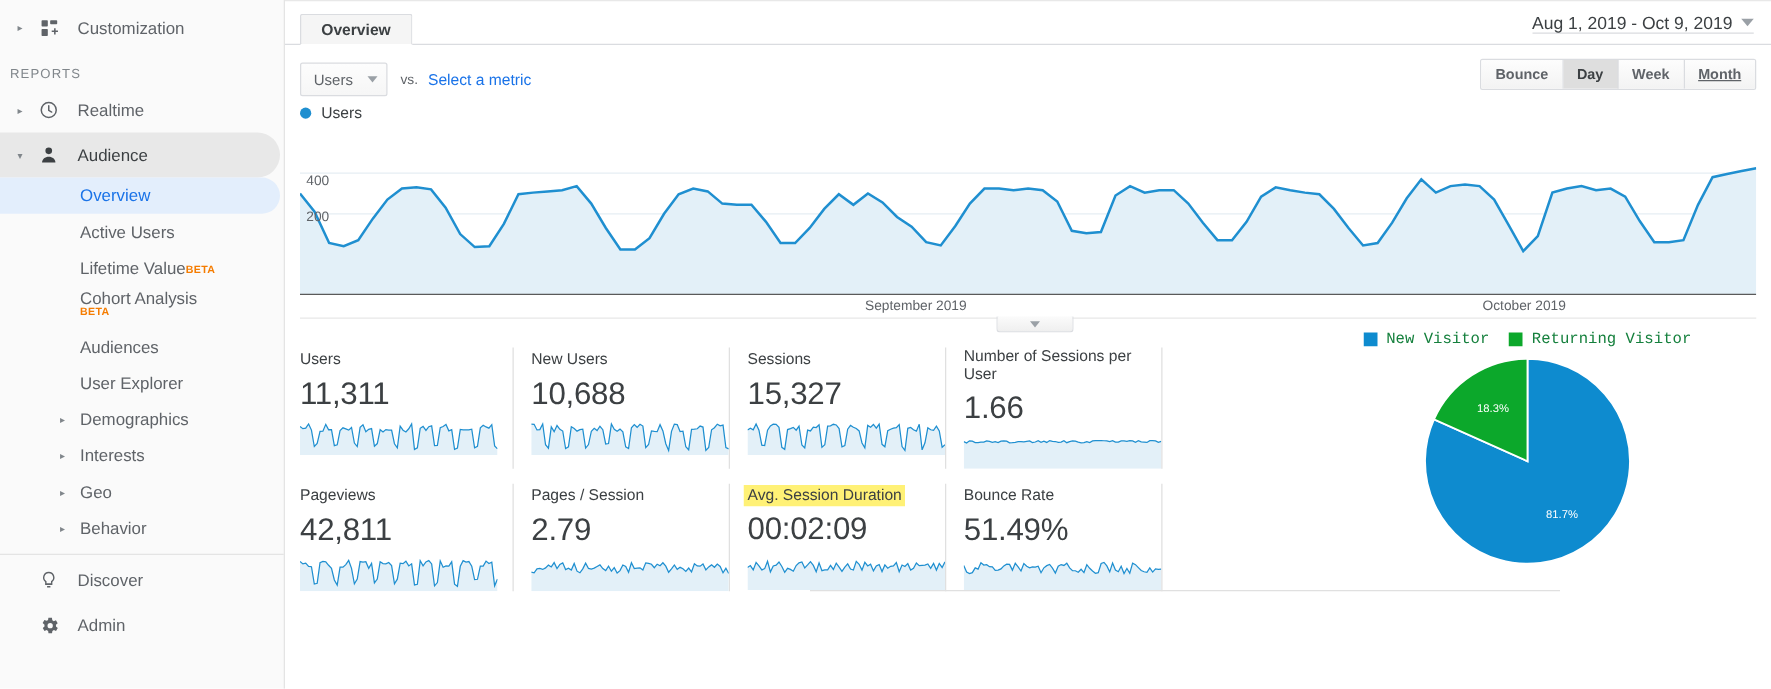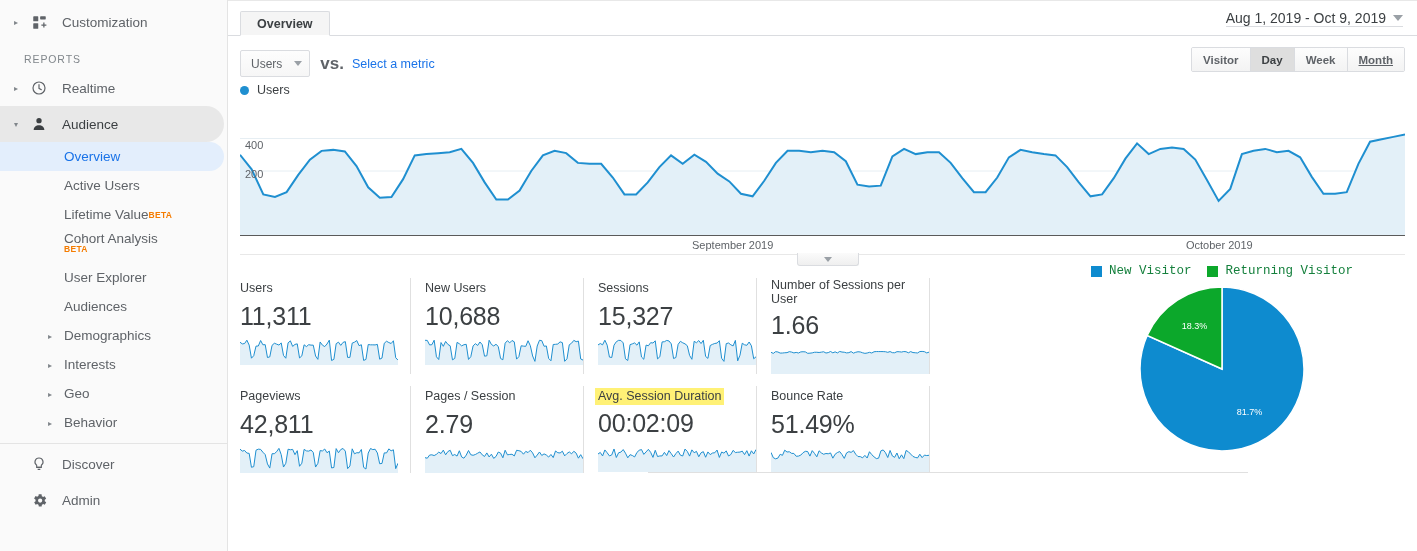--- a/index.html
+++ b/index.html
@@ -48,21 +48,21 @@
     background: #e8e8e8;
     border-top-right-radius: 18px;
     border-bottom-right-radius: 18px;
     width: 224px;
     color: #3c4043;
   }
   .section-label {
     font-size: 10.5px; letter-spacing: .9px;
     color: #80868b; padding-left: 8px;
     height: 30px; display: flex; align-items: flex-end;
-    padding-bottom: 5px; font-weight: 400; margin-left: 16px;
+    padding-bottom: 5px; font-weight: 400;
   }
   .sub-row {
     display: flex; align-items: center;
     height: 29px;
     padding-left: 64px;
     font-size: 13.5px;
     color: #5f6368;
     cursor: pointer;
     position: relative;
   }
@@ -173,21 +173,21 @@
     display: flex; align-items: center; justify-content: space-between;
     padding: 0 7px 0 10px; gap: 12px;
     font-size: 12px; color: #5f6368; cursor: pointer;
   }
   .metric-select .tri {
     width: 0; height: 0;
     border-left: 4px solid transparent;
     border-right: 4px solid transparent;
     border-top: 5px solid #9aa0a6;
   }
-  .vs-text { font-size: 17px; font-weight: 700; color: #5f6368; padding: 0 8px 0 10px; }
+  .vs-text { font-size: 11px; font-weight: 400; color: #5f6368; padding: 0 8px 0 10px; }
   .select-metric-link { font-size: 12.5px; color: #1a73e8; cursor: pointer; }
 
   .granularity {
     position: absolute; right: 12px; top: 11px;
     display: flex; border: 1px solid #dadce0; border-radius: 2px;
     overflow: hidden; height: 25px;
   }
   .gran-btn {
     padding: 0 11px; display: flex; align-items: center;
     font-size: 11.5px; font-weight: 700; color: #5f6368;
@@ -341,24 +341,24 @@
     </div>
     <div class="sub-row">
       <span>Lifetime Value</span>
         <span class="beta">BETA</span>
     </div>
     <div class="sub-row two-line">
       <span>Cohort Analysis</span>
         <span class="beta">BETA</span>
     </div>
     <div class="sub-row">
+      <span>Audiences</span>
+    </div>
+    <div class="sub-row">
       <span>User Explorer</span>
-    </div>
-    <div class="sub-row">
-      <span>Audiences</span>
     </div>
     <div class="sub-row">
       <span class="caret">▸</span>
       <span>Demographics</span>
     </div>
     <div class="sub-row">
       <span class="caret">▸</span>
       <span>Interests</span>
     </div>
     <div class="sub-row">
@@ -413,21 +413,21 @@
     <div class="metric-row">
       <div class="metric-select">
         <span>Users</span>
         <span class="tri"></span>
       </div>
       <span class="vs-text">vs.</span>
       <span class="select-metric-link">Select a metric</span>
 
       <div class="granularity">
         <div class="gran-btn">
-            <span>Visitor</span>
+            <span>Bounce</span>
           </div>
         <div class="gran-btn active">
             <span>Day</span>
           </div>
         <div class="gran-btn">
             <span>Week</span>
           </div>
         <div class="gran-btn">
             <span>Month</span>
           </div>

